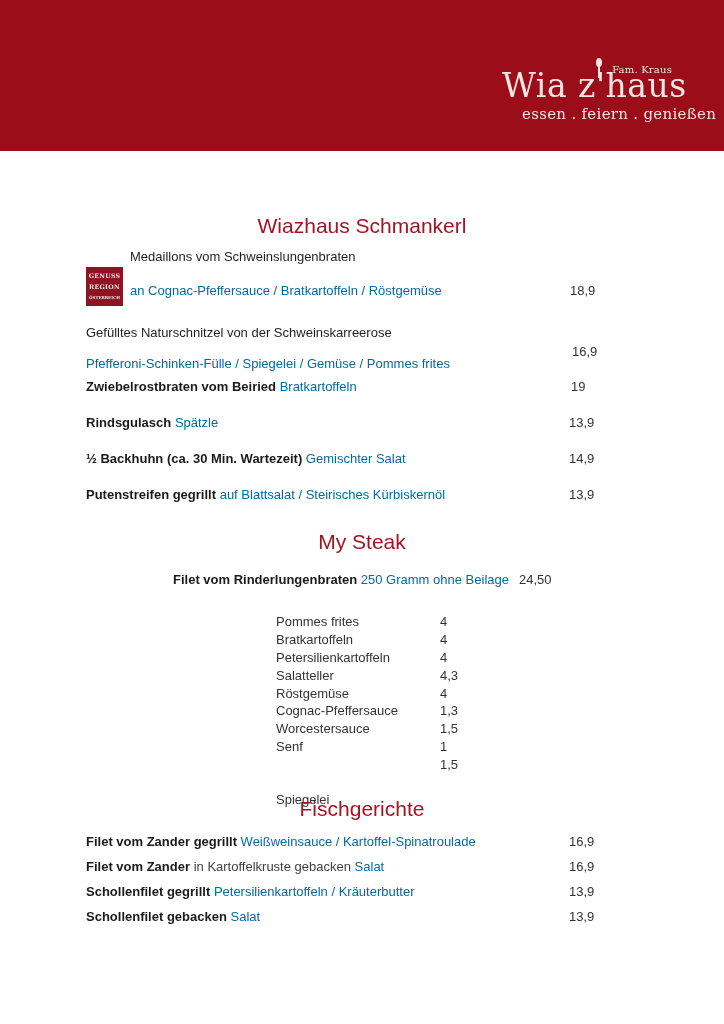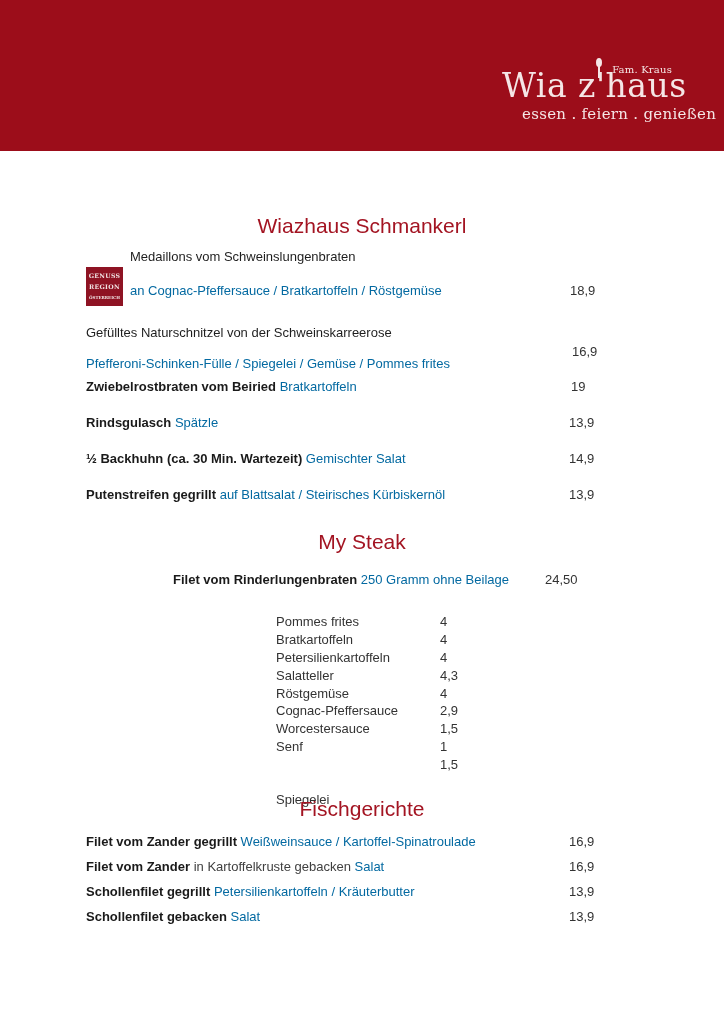--- a/index.html
+++ b/index.html
@@ -90,34 +90,34 @@
   <span class="desc">auf Blattsalat  / Steirisches Kürbiskernöl</span>
 </div>
 <div class="price" style="left:569px; top:487px;">13,9</div>
 
 <div class="section-title" style="top:530px;">My Steak</div>
 
 <div class="row" style="left:173px; top:572px;">
   <b>Filet vom Rinderlungenbraten</b>
   <span class="desc">250 Gramm ohne Beilage</span>
 </div>
-<div class="price" style="left:519px; top:572px;margin-left:26px;">24,50</div>
+<div class="price" style="left:519px; top:572px;">24,50</div>
 
 <div class="side-row" style="top:614px;">Pommes frites</div>
 <div class="side-price" style="top:614px;">4</div>
 <div class="side-row" style="top:632px;">Bratkartoffeln</div>
 <div class="side-price" style="top:632px;">4</div>
 <div class="side-row" style="top:650px;">Petersilienkartoffeln</div>
 <div class="side-price" style="top:650px;">4</div>
 <div class="side-row" style="top:668px;">Salatteller</div>
 <div class="side-price" style="top:668px;">4,3</div>
 <div class="side-row" style="top:686px;">Röstgemüse</div>
 <div class="side-price" style="top:686px;">4</div>
 <div class="side-row" style="top:703px;">Cognac-Pfeffersauce</div>
-<div class="side-price" style="top:703px;">2,9</div>
+<div class="side-price" style="top:703px;">1,3</div>
 <div class="side-row" style="top:721px;">Worcestersauce</div>
 <div class="side-price" style="top:721px;">1,5</div>
 <div class="side-row" style="top:739px;">Senf</div>
 <div class="side-price" style="top:739px;">1</div>
 <div class="side-row" style="top:757px;margin-top:35px;">Spiegelei</div>
 <div class="side-price" style="top:757px;">1,5</div>
 
 <div class="section-title" style="top:797px;">Fischgerichte</div>
 
 <div class="row" style="top:834px;text-align:center;">

